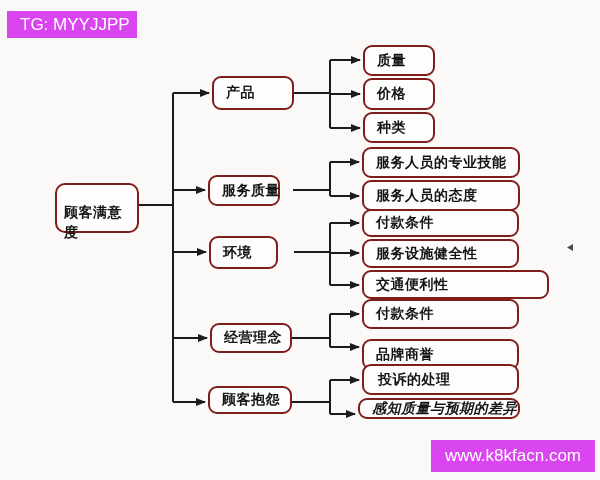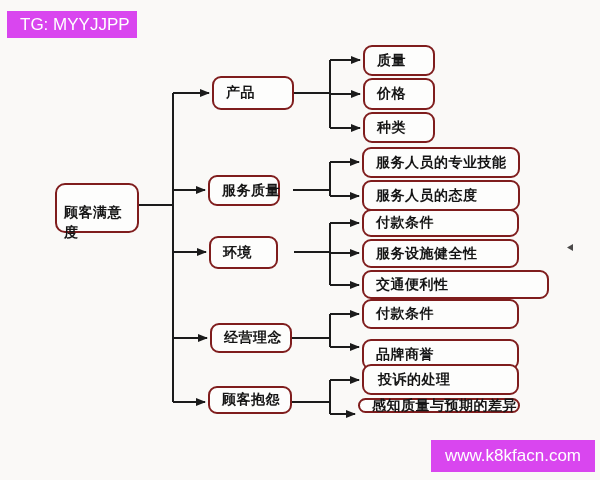--- a/index.html
+++ b/index.html
@@ -139,20 +139,20 @@
   <div class="node leaf" style="left:362px; top:209px; width:157px; height:28px;">付款条件</div>
 
   <div class="node leaf" style="left:362px; top:180px; width:158px; height:31px;">服务人员的态度</div>
   <div class="node leaf" style="left:362px; top:239px; width:157px; height:29px;text-align:right;">服务设施健全性</div>
   <div class="node leaf" style="left:362px; top:270px; width:187px; height:29px;">交通便利性</div>
 
   <div class="node leaf" style="left:362px; top:299px; width:157px; height:30px;">付款条件</div>
   <div class="node leaf" style="left:362px; top:331px; width:157px; height:31px;margin-top:8px;">品牌商誉</div>
 
   <div class="node leaf" style="left:362px; top:364px; width:157px; height:31px;padding-left:14px;">投诉的处理</div>
-  <div class="node leaf" style="left:358px; top:398px; width:162px; height:15px;">感知质量与预期的差异</div>
+  <div class="node leaf" style="left:358px; top:398px; width:162px; height:21px;font-style:italic;">感知质量与预期的差异</div>
 
   <div class="badge tl">TG: MYYJJPP</div>
   <div class="badge br">www.k8kfacn.com</div>
 
   <div class="artifact"></div>
 
 </div>
 
 </body></html>

